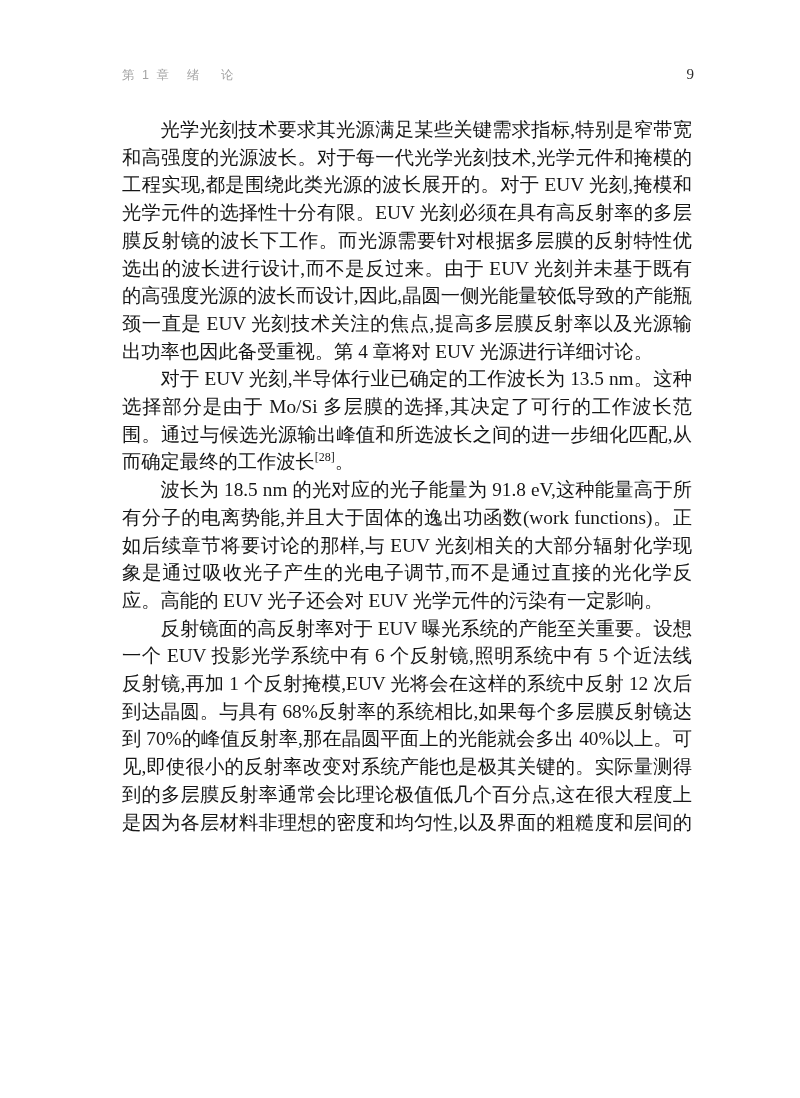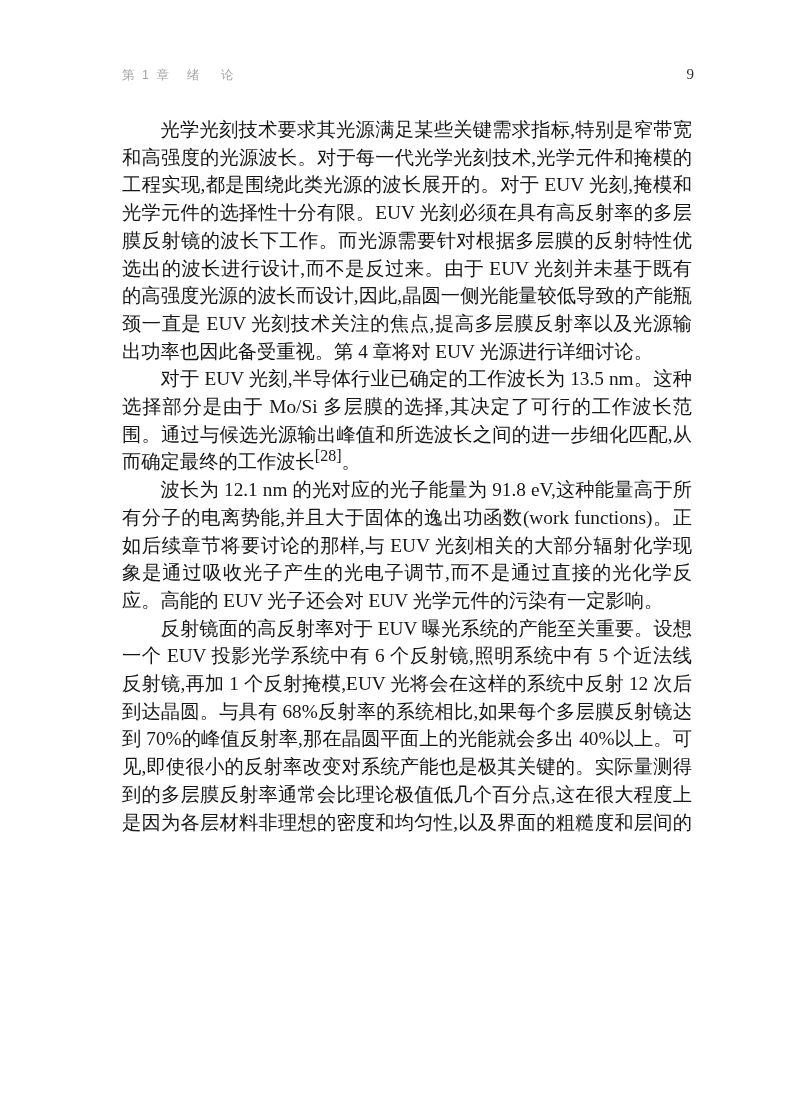--- a/index.html
+++ b/index.html
@@ -49,39 +49,39 @@
     line-height: 27.7px;
     color: #161616;
     text-align: justify;
   }
   .para {
     margin: 0;
     padding: 0;
     text-indent: 2em;
   }
   sup.cite {
-    font-size: 16px;
+    font-size: 12px;
     line-height: 0;
     vertical-align: super;
     letter-spacing: 0;
   }
 </style>
 </head>
 <body>
 
 <div class="page">
 
   <div class="running-header">
     <div class="running-head">
       <span>第 1 章</span><span class="rh-title">绪 论</span>
     </div>
     <div class="page-number">9</div>
   </div>
 
   <div class="text-body">
       <p class="para">光学光刻技术要求其光源满足某些关键需求指标,特别是窄带宽和高强度的光源波长。对于每一代光学光刻技术,光学元件和掩模的工程实现,都是围绕此类光源的波长展开的。对于 EUV 光刻,掩模和光学元件的选择性十分有限。EUV 光刻必须在具有高反射率的多层膜反射镜的波长下工作。而光源需要针对根据多层膜的反射特性优选出的波长进行设计,而不是反过来。由于 EUV 光刻并未基于既有的高强度光源的波长而设计,因此,晶圆一侧光能量较低导致的产能瓶颈一直是 EUV 光刻技术关注的焦点,提高多层膜反射率以及光源输出功率也因此备受重视。第 4 章将对 EUV 光源进行详细讨论。</p>
       <p class="para">对于 EUV 光刻,半导体行业已确定的工作波长为 13.5 nm。这种选择部分是由于 Mo/Si 多层膜的选择,其决定了可行的工作波长范围。通过与候选光源输出峰值和所选波长之间的进一步细化匹配,从而确定最终的工作波长<sup class="cite">[28]</sup>。</p>
-      <p class="para">波长为 12.1 nm 的光对应的光子能量为 91.8 eV,这种能量高于所有分子的电离势能,并且大于固体的逸出功函数(work functions)。正如后续章节将要讨论的那样,与 EUV 光刻相关的大部分辐射化学现象是通过吸收光子产生的光电子调节,而不是通过直接的光化学反应。高能的 EUV 光子还会对 EUV 光学元件的污染有一定影响。</p>
+      <p class="para">波长为 18.5 nm 的光对应的光子能量为 91.8 eV,这种能量高于所有分子的电离势能,并且大于固体的逸出功函数(work functions)。正如后续章节将要讨论的那样,与 EUV 光刻相关的大部分辐射化学现象是通过吸收光子产生的光电子调节,而不是通过直接的光化学反应。高能的 EUV 光子还会对 EUV 光学元件的污染有一定影响。</p>
       <p class="para">反射镜面的高反射率对于 EUV 曝光系统的产能至关重要。设想一个 EUV 投影光学系统中有 6 个反射镜,照明系统中有 5 个近法线反射镜,再加 1 个反射掩模,EUV 光将会在这样的系统中反射 12 次后到达晶圆。与具有 68%反射率的系统相比,如果每个多层膜反射镜达到 70%的峰值反射率,那在晶圆平面上的光能就会多出 40%以上。可见,即使很小的反射率改变对系统产能也是极其关键的。实际量测得到的多层膜反射率通常会比理论极值低几个百分点,这在很大程度上是因为各层材料非理想的密度和均匀性,以及界面的粗糙度和层间的扩散<sup class="cite">[2]</sup>。因此,提高多层膜反射率的努力通常也集中于这些方面。</p>
       <p class="para">图 1 - 5 描绘的是多层膜的理想情况。对于实际沉积的多层膜,通过透射电</p>
     </div>
 
 </div>
 
 </body></html>

